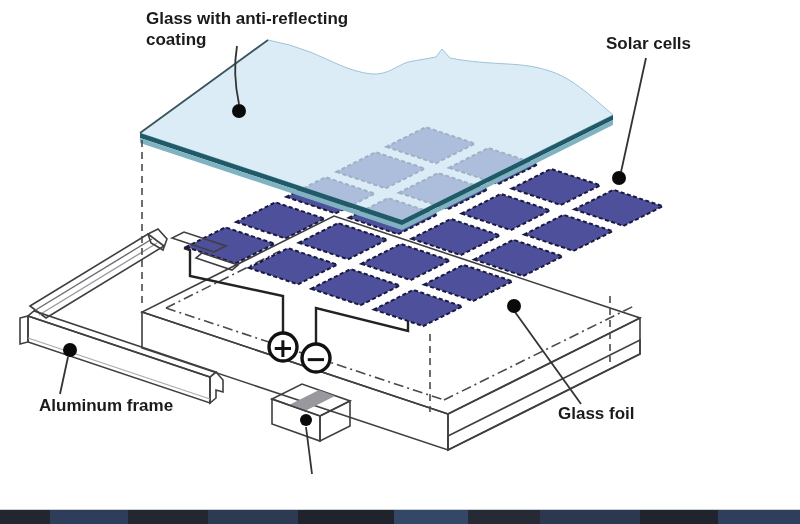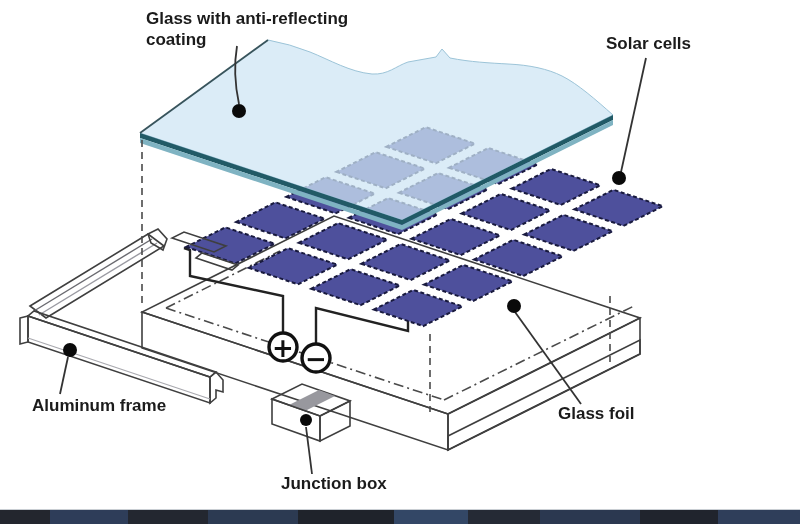--- a/index.html
+++ b/index.html
@@ -3,21 +3,21 @@
 <meta charset="utf-8">
 <style>
   html,body{margin:0;padding:0;background:#ffffff;}
   .stage{position:relative;width:800px;height:524px;background:#fff;overflow:hidden;
          font-family:"Liberation Sans",sans-serif;}
   svg{position:absolute;left:0;top:0;}
   .lbl{position:absolute;font-weight:700;font-size:17px;line-height:1.22;color:#1b1b1b;
        white-space:normal;}
   #lbl-glass{left:146px;top:9px;width:238px;}
   #lbl-solar{left:606px;top:34px;}
-  #lbl-aluminum{left:32px;top:396px;}
+  #lbl-aluminum{left:39px;top:396px;}
   #lbl-tedlar{left:558px;top:404px;}
   #lbl-junction{left:281px;top:474px;}
   .bottom-strip{position:absolute;left:0;top:509px;width:800px;height:15px;
     border-top:1px solid #c9ced3;
     background:linear-gradient(90deg,
       #23262e 0,#23262e 50px,#2e3d59 50px,#2e3d59 128px,#232730 128px,#232730 208px,
       #2c3a52 208px,#2c3a52 298px,#1f232b 298px,#1f232b 394px,#334766 394px,#334766 468px,
       #252a35 468px,#252a35 540px,#2b3850 540px,#2b3850 640px,#20242d 640px,#20242d 718px,
       #2f3e5a 718px,#2f3e5a 800px);}
   
@@ -135,16 +135,15 @@
 
     <line class="leader" x1="306" y1="427" x2="312" y2="474"></line>
     <circle class="ldot" cx="306" cy="420" r="6"></circle>
   </g>
 </svg>
 
   <div class="lbl" id="lbl-solar">Solar cells</div>
   <div class="lbl" id="lbl-glass">Glass with anti-reflecting coating</div>
   <div class="lbl" id="lbl-aluminum">Aluminum frame</div>
   <div class="lbl" id="lbl-tedlar">Glass foil</div>
-  <div class="lbl" id="lbl-junction">Junction box</div>
 
   <div class="bottom-strip"></div>
 </div>
 
 </body></html>

